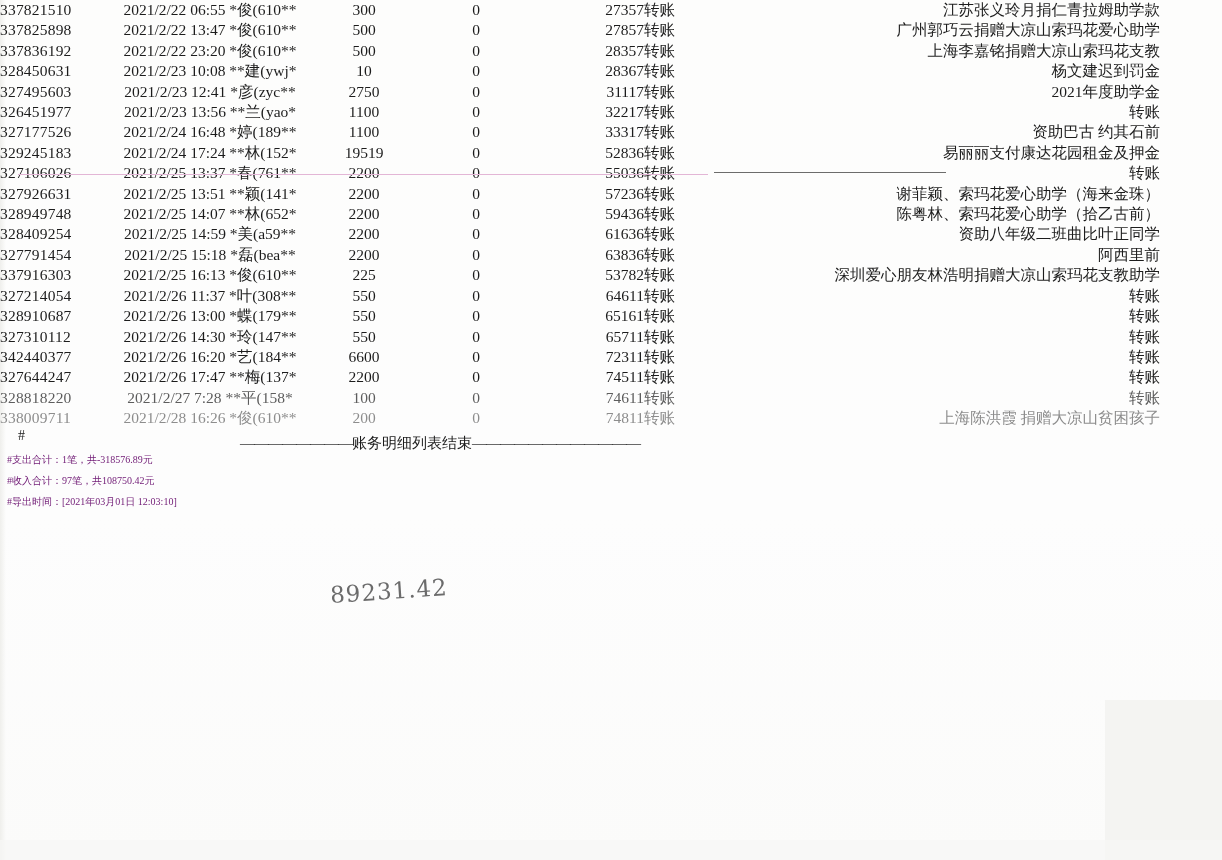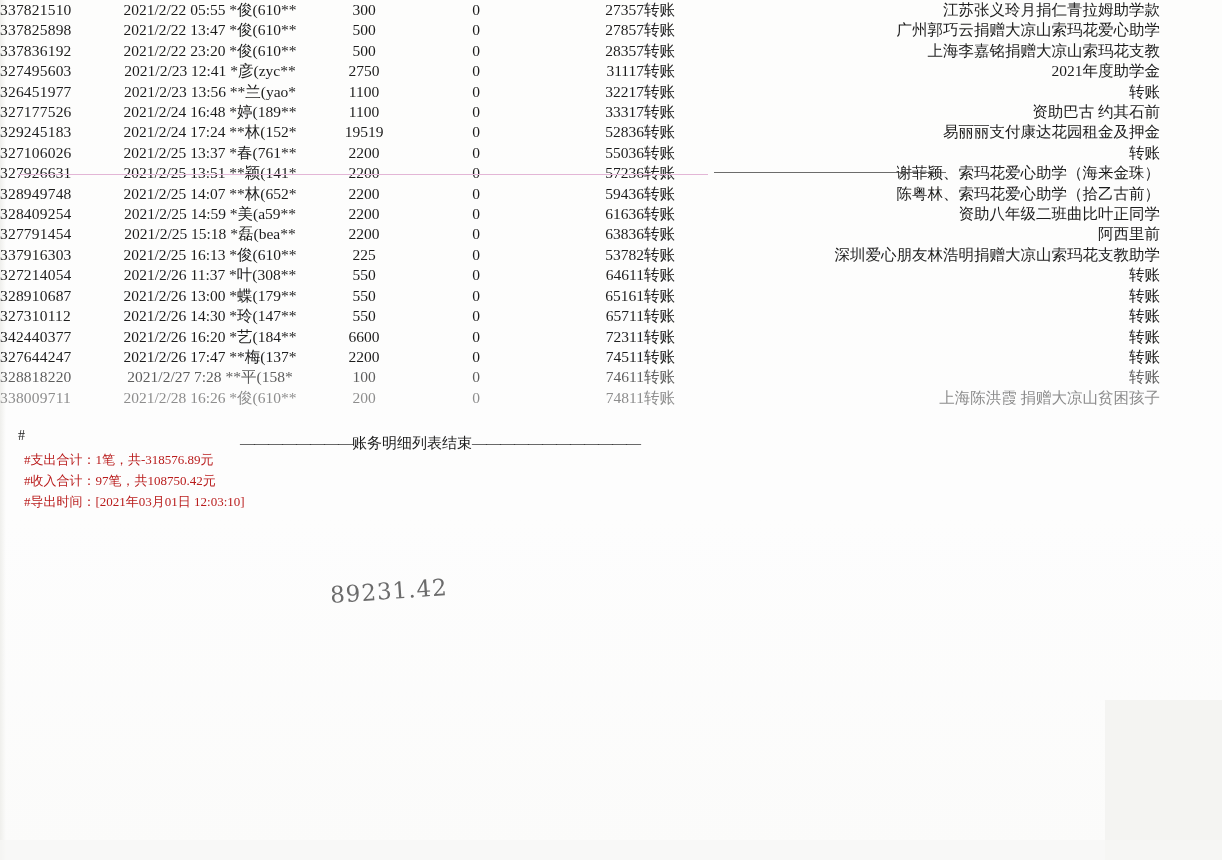--- a/index.html
+++ b/index.html
@@ -73,24 +73,24 @@
     left: 714px;
     top: 172px;
     width: 232px;
     height: 1px;
     background: #3b3b3b;
     opacity: .75;
   }
 
   .footer {
     position: absolute;
-    left: 24px;
+    left: 7px;
     top: 428px;
-    font-size: 13px;
-    color: #b91c1c;
+    font-size: 10px;
+    color: #701a75;
     line-height: 21px;
   }
   .footer div { white-space: nowrap; }
   .hash-mark {
     position: absolute;
     left: 18px;
     top: 428px;
     font-size: 14px;
     color: #222;
   }
@@ -146,21 +146,21 @@
 <body>
 
 <div id="page">
   <div class="sheet">
     <div class="edge-shadow"></div>
 
     <table class="ledger">
       <tbody>
         <tr>
           <td class="c-id">337821510</td>
-          <td class="c-date">2021/2/22  05:55 *俊(610**</td>
+          <td class="c-date">2021/2/22  06:55 *俊(610**</td>
           <td class="c-amount">300</td>
           <td class="c-zero">0</td>
           <td class="c-balance">27357</td>
           <td class="c-type">转账</td>
           <td class="c-note">江苏张义玲月捐仁青拉姆助学款</td>
         </tr>
         <tr>
           <td class="c-id">337825898</td>
           <td class="c-date">2021/2/22  13:47 *俊(610**</td>
           <td class="c-amount">500</td>
@@ -170,20 +170,29 @@
           <td class="c-note">广州郭巧云捐赠大凉山索玛花爱心助学</td>
         </tr>
         <tr>
           <td class="c-id">337836192</td>
           <td class="c-date">2021/2/22  23:20 *俊(610**</td>
           <td class="c-amount">500</td>
           <td class="c-zero">0</td>
           <td class="c-balance">28357</td>
           <td class="c-type">转账</td>
           <td class="c-note">上海李嘉铭捐赠大凉山索玛花支教</td>
+        </tr>
+        <tr>
+          <td class="c-id">328450631</td>
+          <td class="c-date">2021/2/23  10:08 **建(ywj*</td>
+          <td class="c-amount">10</td>
+          <td class="c-zero">0</td>
+          <td class="c-balance">28367</td>
+          <td class="c-type">转账</td>
+          <td class="c-note">杨文建迟到罚金</td>
         </tr>
         <tr>
           <td class="c-id">327495603</td>
           <td class="c-date">2021/2/23  12:41 *彦(zyc**</td>
           <td class="c-amount">2750</td>
           <td class="c-zero">0</td>
           <td class="c-balance">31117</td>
           <td class="c-type">转账</td>
           <td class="c-note">2021年度助学金</td>
         </tr>

